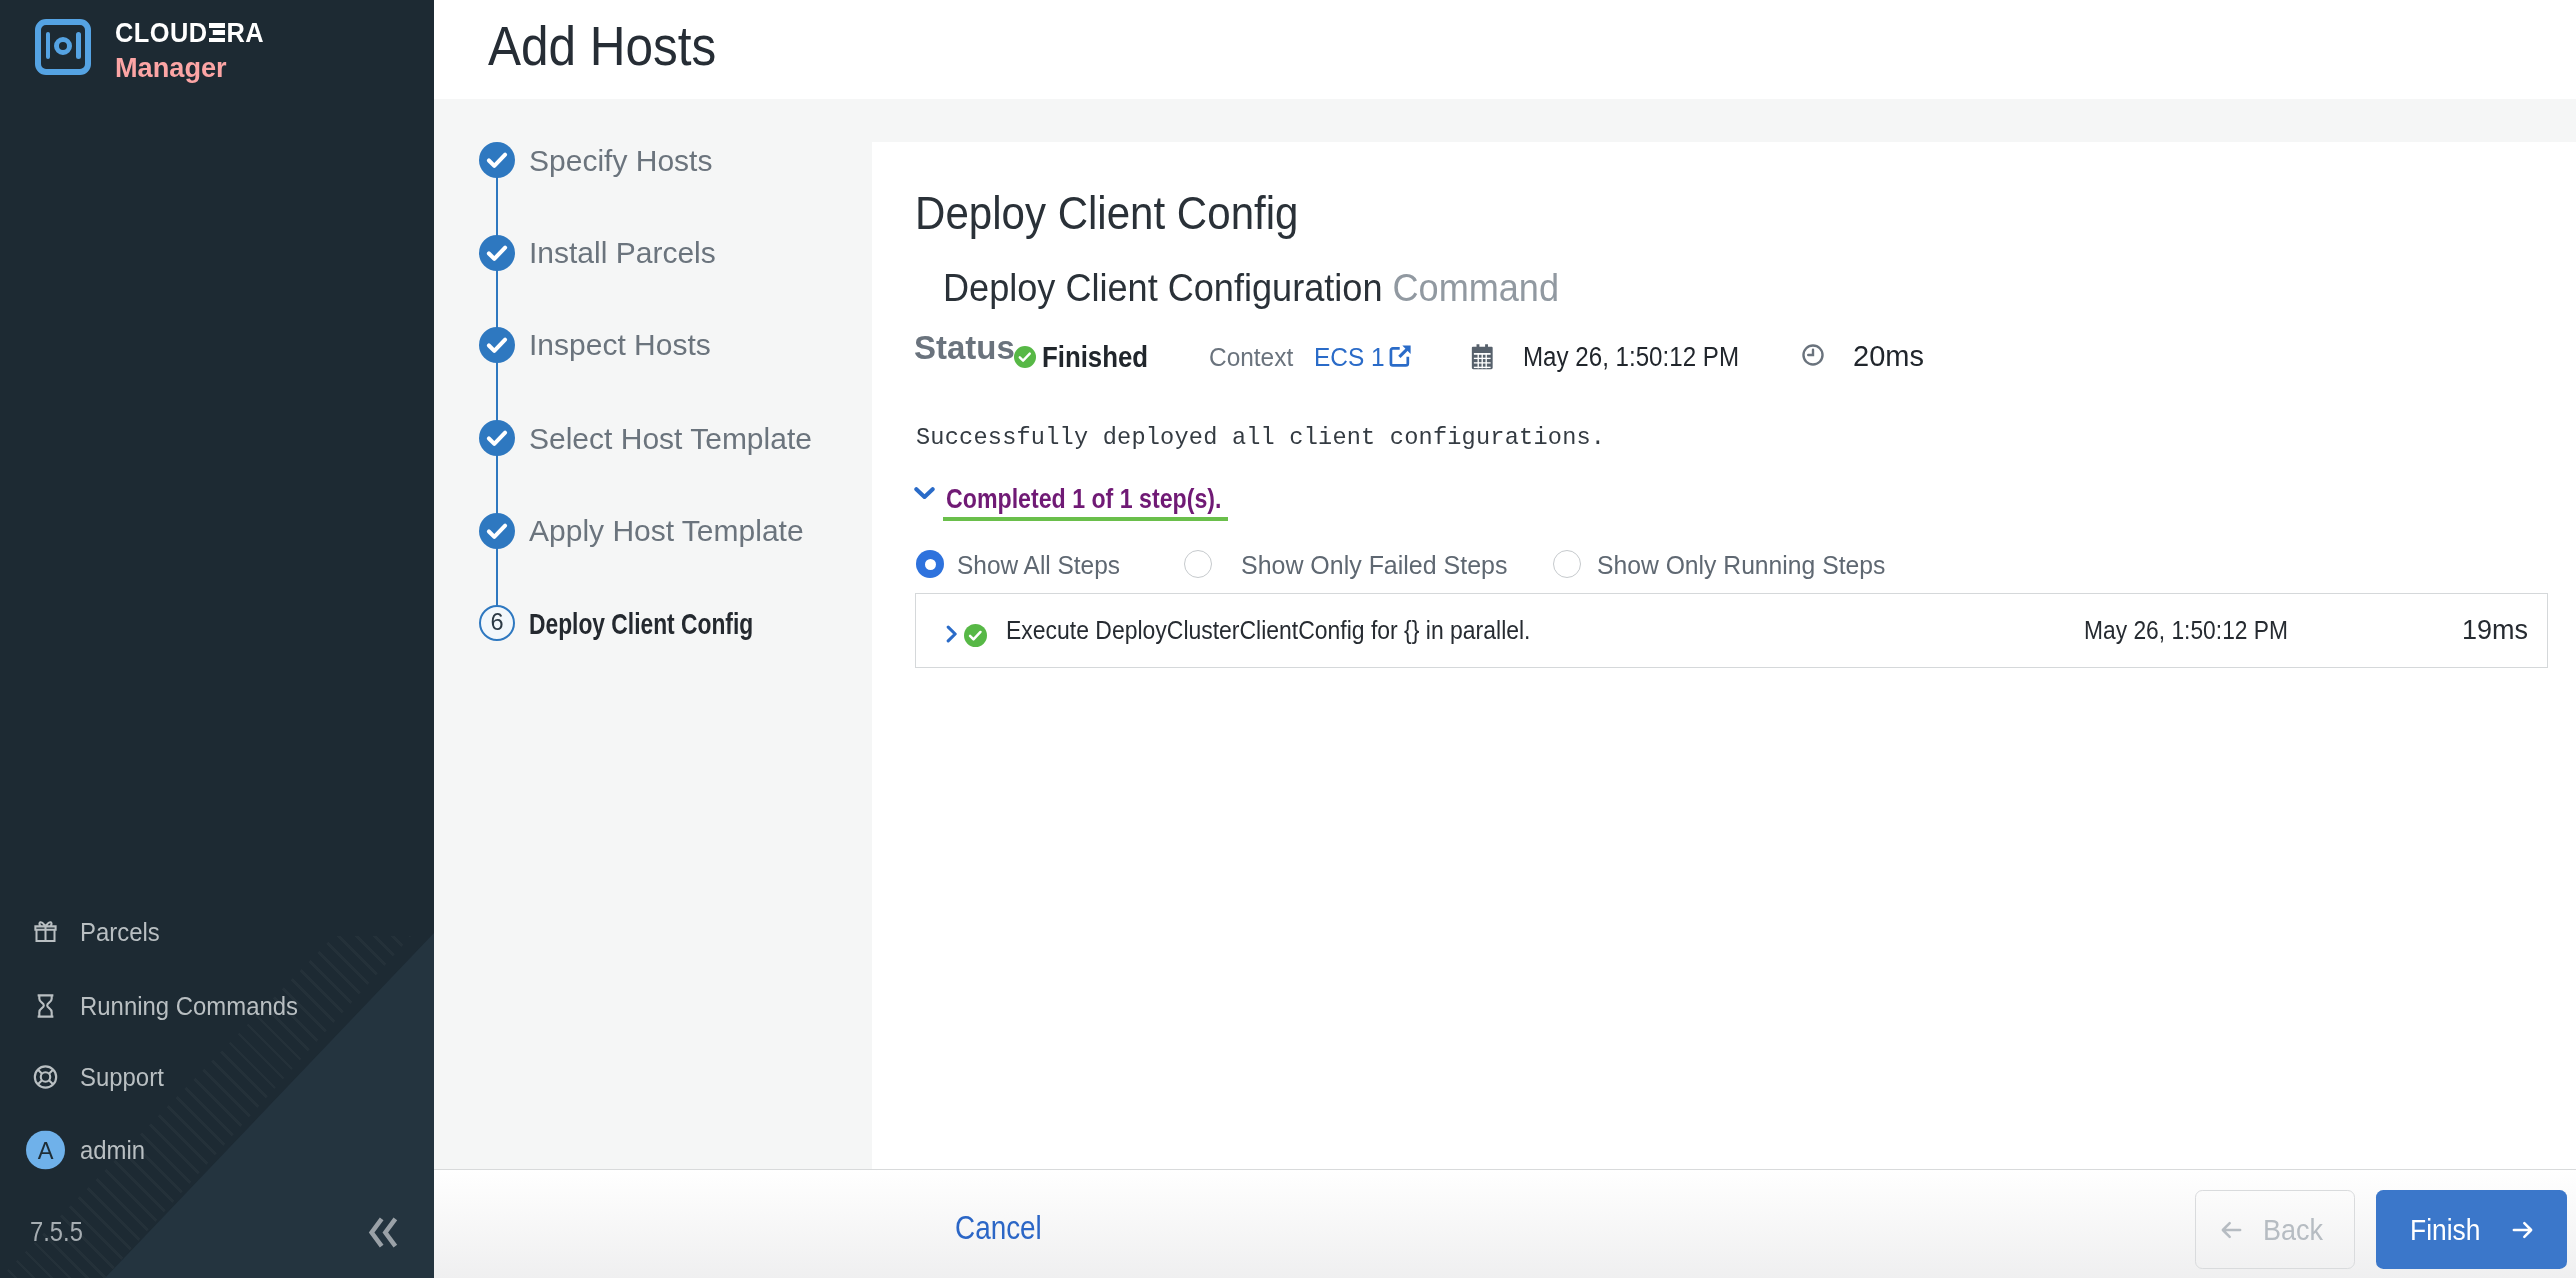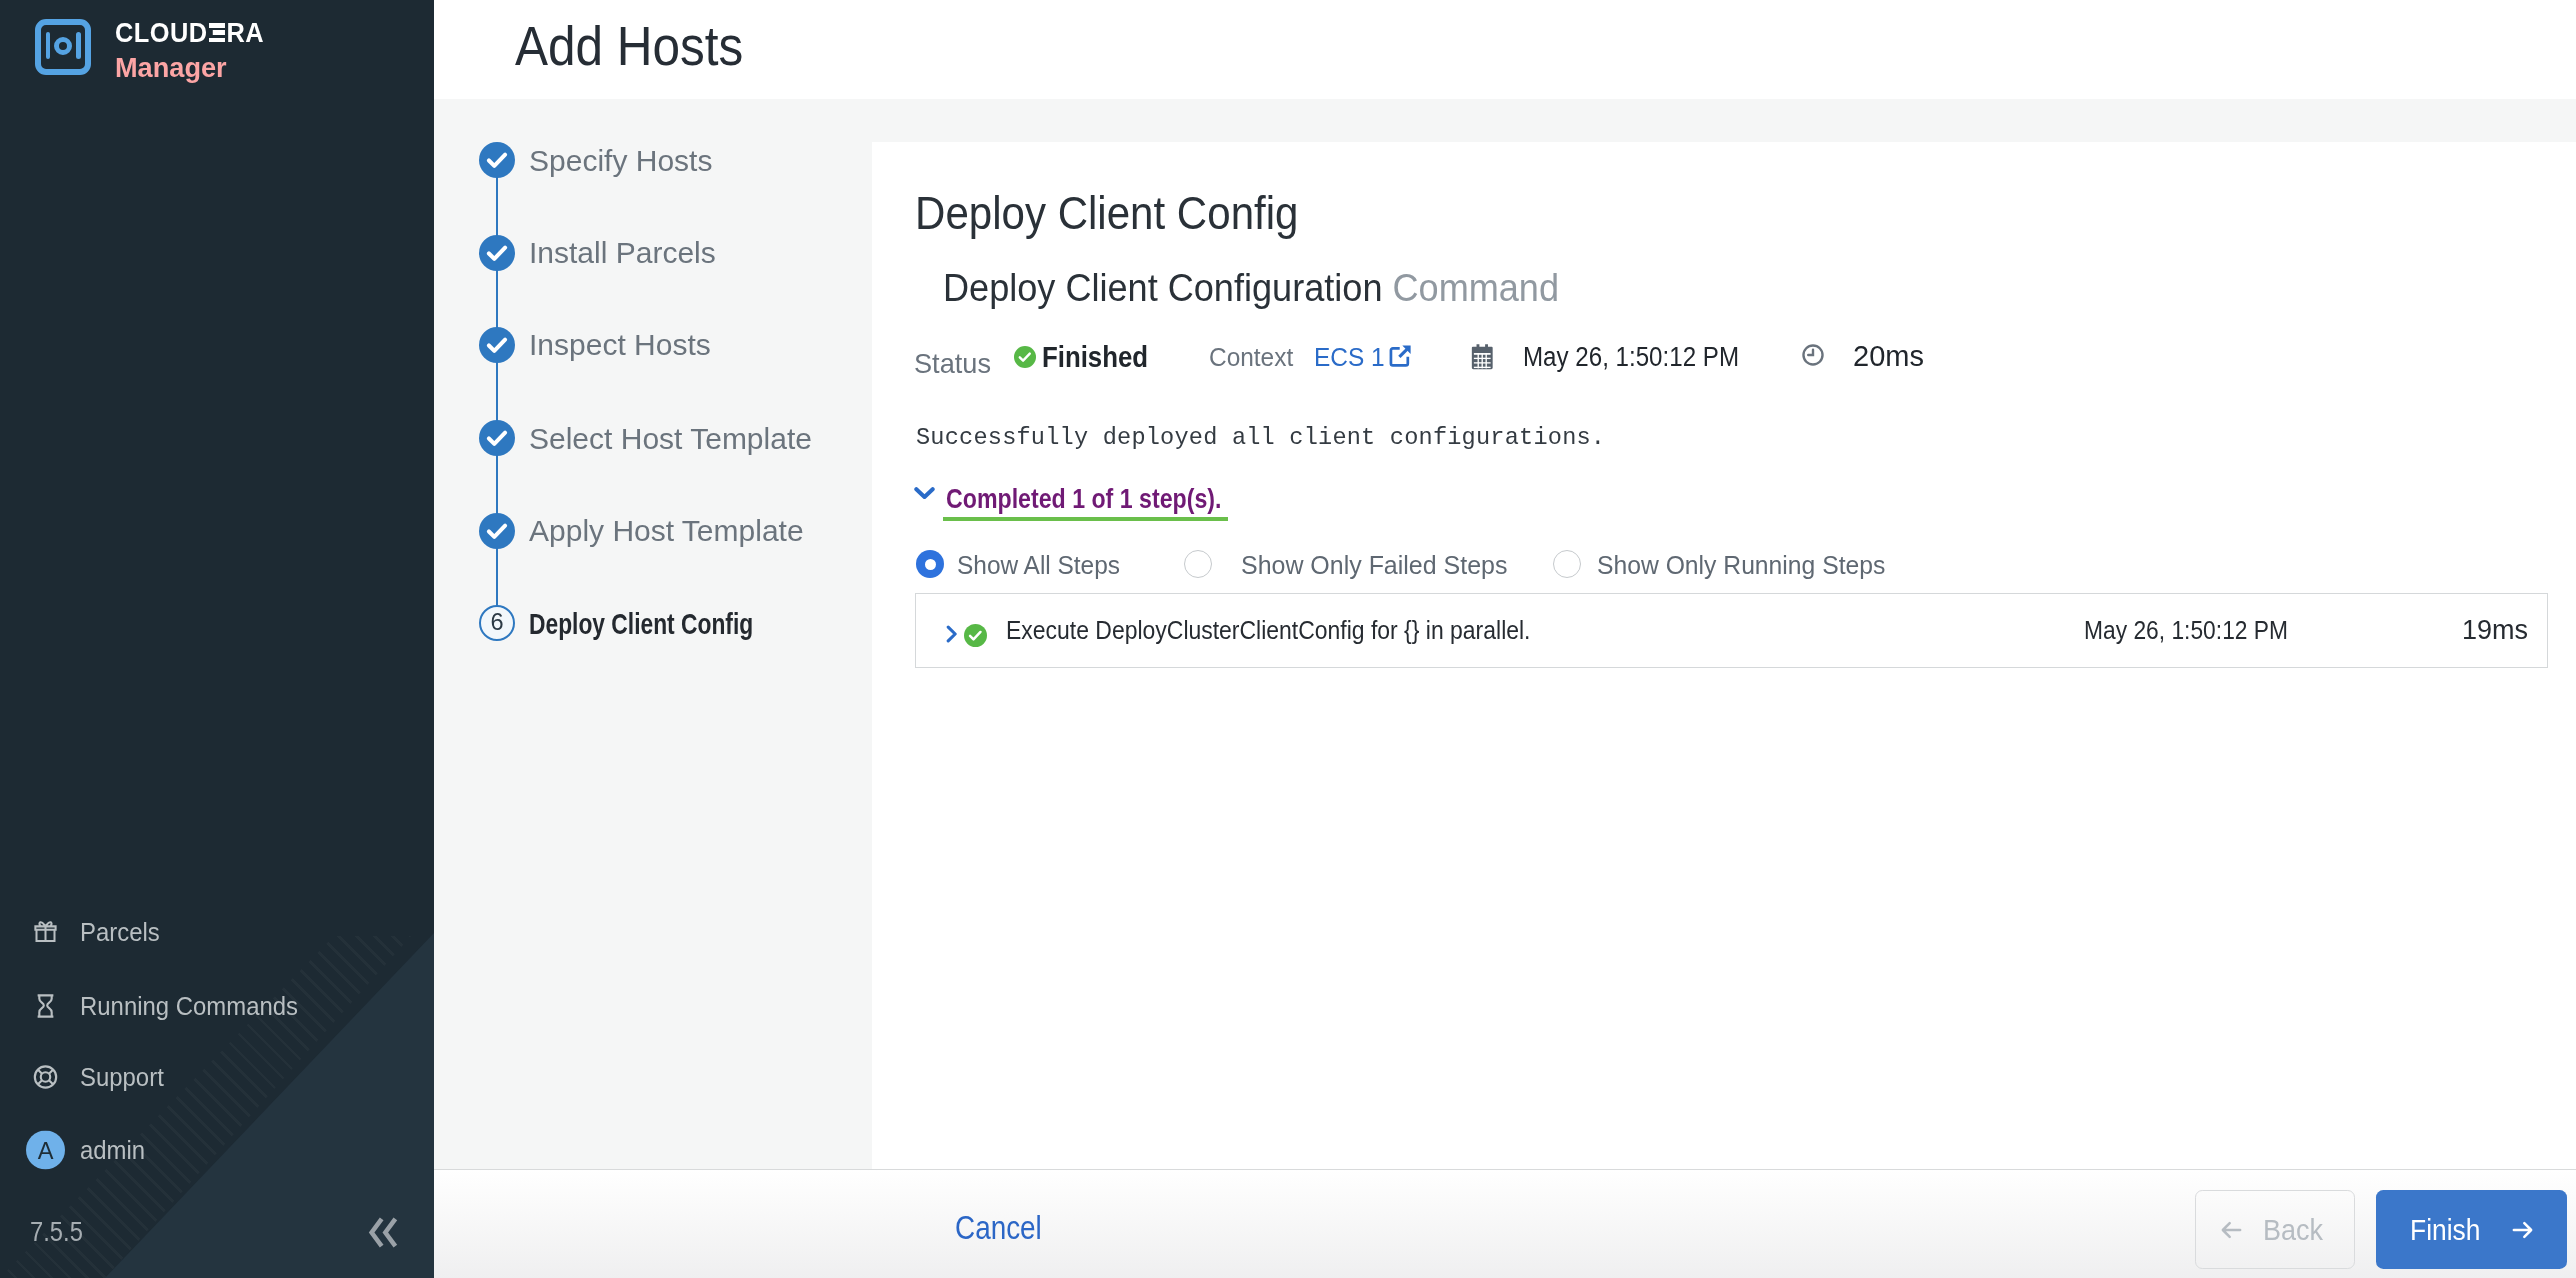--- a/index.html
+++ b/index.html
@@ -25,21 +25,21 @@
   #manager { position:absolute; left:115px; top:52px; color:#fca5a5; font-size:28px; font-weight:700; }
 
   .menu-item { position:absolute; left:32px; color:#b9bfc2; font-size:26px; }
   .menu-item svg { position:absolute; left:0; top:50%; transform:translateY(-50%); }
   .menu-item span { position:absolute; left:48px; top:50%; transform:translateY(-50%) scaleX(0.92); transform-origin:0 50%; white-space:nowrap; }
   #ver { position:absolute; left:30px; top:1217px; color:#a6adb2; font-size:27px; }
   #ver span { display:inline-block; transform:scaleX(0.88); transform-origin:0 0; }
 
   
   #header { position:absolute; left:434px; top:0; width:2142px; height:99px; background:#fff; }
-  #header h1 { position:absolute; left:54px; top:13.6px; font-size:55px; font-weight:400; color:#262d35;margin-left:27px; }
+  #header h1 { position:absolute; left:54px; top:13.6px; font-size:55px; font-weight:400; color:#262d35; }
 
   
   #gray { position:absolute; left:434px; top:99px; width:2142px; height:1070px; background:#f5f6f6; }
   #card { position:absolute; left:438px; top:43px; width:1704px; height:1027px; background:#fff; }
 
   
   #stepline { position:absolute; left:496px; top:160px; width:2.3px; height:464px; background:#2e78c0; }
   .stepc { position:absolute; left:479px; width:36px; height:36px; }
   .step-label { position:absolute; left:529px; font-size:30px; color:#6b747d; white-space:nowrap; }
   #step6c { position:absolute; left:479px; width:36px; height:36px; border-radius:50%; background:#f2f7fb; border:2.7px solid #2e78c0; color:#2c3a45; font-size:23.6px; text-align:center; line-height:30px; }
@@ -145,21 +145,21 @@
 <div class="step-label" style="top:144px;">Specify Hosts</div>
 <div class="step-label" style="top:236px;">Install Parcels</div>
 <div class="step-label" style="top:328px;">Inspect Hosts</div>
 <div class="step-label" style="top:422px;">Select Host Template</div>
 <div class="step-label" style="top:514px;">Apply Host Template</div>
 <div class="step-label" style="top:607px; font-weight:bold; color:#24292f;"><span class="sx" style="transform:scaleX(0.76);">Deploy Client Config</span></div>
 
 <div id="title"><span class="sx" style="transform:scaleX(0.895);">Deploy Client Config</span></div>
 <div id="subtitle"><span class="sx" style="transform:scaleX(0.95);">Deploy Client Configuration <span class="lite">Command</span></span></div>
 
-<div class="abs gray-lab" style="left:914px; top:348px; font-size:28px;"><span class="sx" style="transform:scaleX(0.97);">Status</span></div>
+<div class="abs gray-lab" style="left:914px; top:328px; font-size:34px;font-weight:bold;"><span class="sx" style="transform:scaleX(0.97);">Status</span></div>
 <svg class="abs" style="left:1014px; top:346px;" width="22" height="22" viewBox="0 0 24 24">
     <circle cx="12" cy="12" r="12" fill="#57b846"></circle>
     <path d="M6.3 12.4l3.6 3.6 7.3-7.7" stroke="#fff" stroke-width="2.6" fill="none" stroke-linecap="round" stroke-linejoin="round"></path>
   </svg>
 <div class="abs" style="left:1042px; top:340px; font-size:30px; font-weight:bold; color:#21262c;"><span class="sx" style="transform:scaleX(0.86);">Finished</span></div>
 <div class="abs gray-lab" style="left:1209px; top:342px; font-size:26px;"><span class="sx" style="transform:scaleX(0.94);">Context</span></div>
 <div class="abs" style="left:1314px; top:342px; font-size:26px; color:#2a6bc8;"><span class="sx" style="transform:scaleX(0.94);">ECS 1</span></div>
 <svg class="abs" style="left:1387px; top:342px;" width="27" height="27" viewBox="0 0 24 24">
     <path d="M18.5 13v6a1.7 1.7 0 0 1-1.7 1.7H5.2A1.7 1.7 0 0 1 3.5 19V7.4a1.7 1.7 0 0 1 1.7-1.7h6.1" fill="none" stroke="#2a6bc8" stroke-width="2.4"></path>
     <path d="M13.6 3.2H21v7.4z" fill="#2a6bc8"></path>

